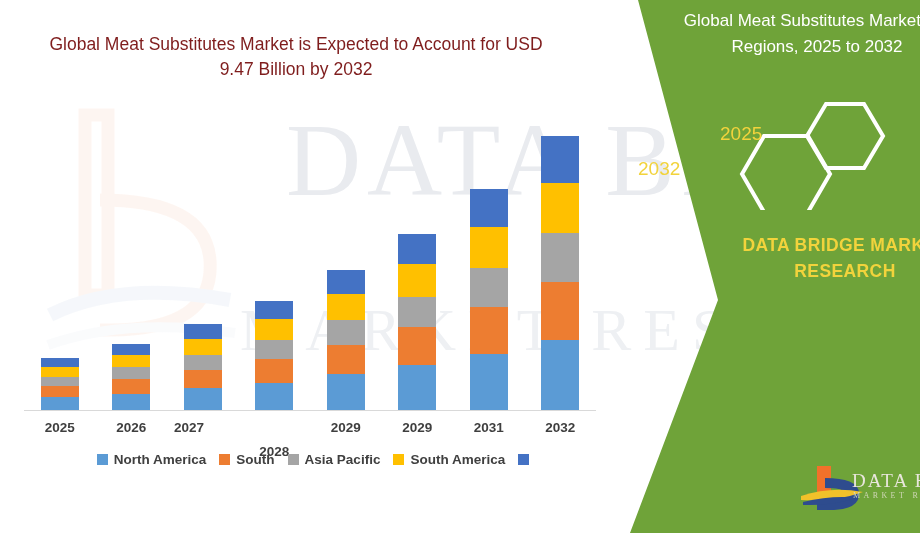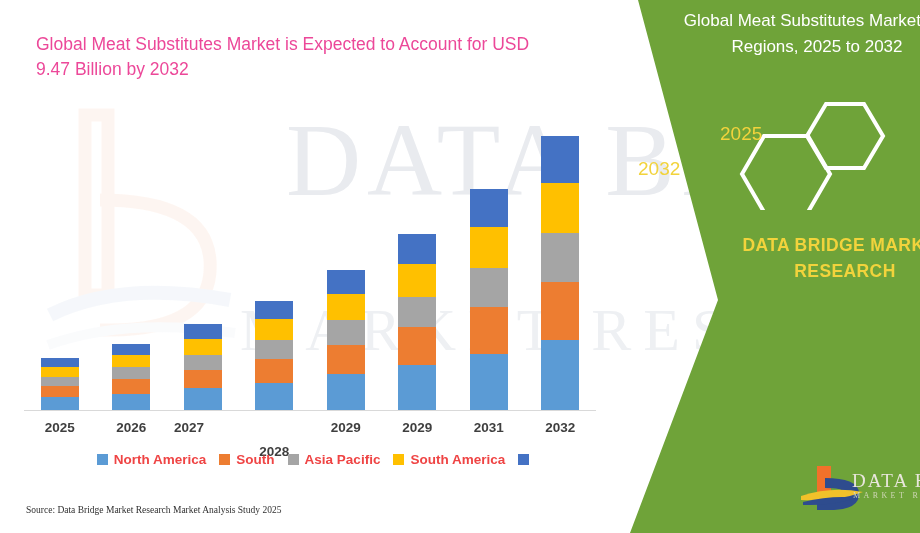--- a/index.html
+++ b/index.html
@@ -63,24 +63,24 @@
     left: 0; top: 0;
     width: 640px;
     height: 533px;
     z-index: 2;
   }
   .chart-title {
     position: absolute;
     left: 36px;
     top: 32px;
     width: 520px;
-    text-align: left;
+    text-align: center;
     font-size: 17.5px;
     line-height: 1.45;
-    color: #ec4899;
+    color: #7f1d1d;
     font-weight: 400;
   }
 
   .plot {
     position: absolute;
     left: 24px;
     top: 120px;
     width: 572px;
     height: 291px;
   }
@@ -135,21 +135,21 @@
     white-space: nowrap;
   }
   .legend-swatch {
     width: 11px;
     height: 11px;
     flex: none;
   }
   .legend-label {
     font-size: 13.5px;
     font-weight: bold;
-    color: #ef4444;
+    color: #404040;
   }
 
   .footer {
     position: absolute;
     left: 16px;
     top: 505px;
     width: 600px;
     font-family: "Liberation Serif", serif;
     font-size: 9.5px;
     color: #2f2f2f;
@@ -349,21 +349,20 @@
         <div class="legend-item">
           <span class="legend-swatch" style="background: rgb(255, 192, 0);"></span>
           <span class="legend-label">South America</span>
         </div>
         <div class="legend-item">
           <span class="legend-swatch" style="background: rgb(68, 114, 196);"></span>
         </div>
       </div>
 
     <div class="footer">
-      <span class="footer-src">Source: Data Bridge Market Research  Market Analysis Study 2025</span>
     </div>
   </div>
 
   <div class="green-panel">
     <svg class="green-shape" viewBox="0 0 320 533" preserveAspectRatio="none">
       <path d="M38 0 L320 0 L320 533 L30 533 L118 300 Z" fill="#6FA339"></path>
     </svg>
 
     <div class="panel-content">
       <div class="panel-title">Global Meat Substitutes Market, By Regions, 2025 to 2032</div>

